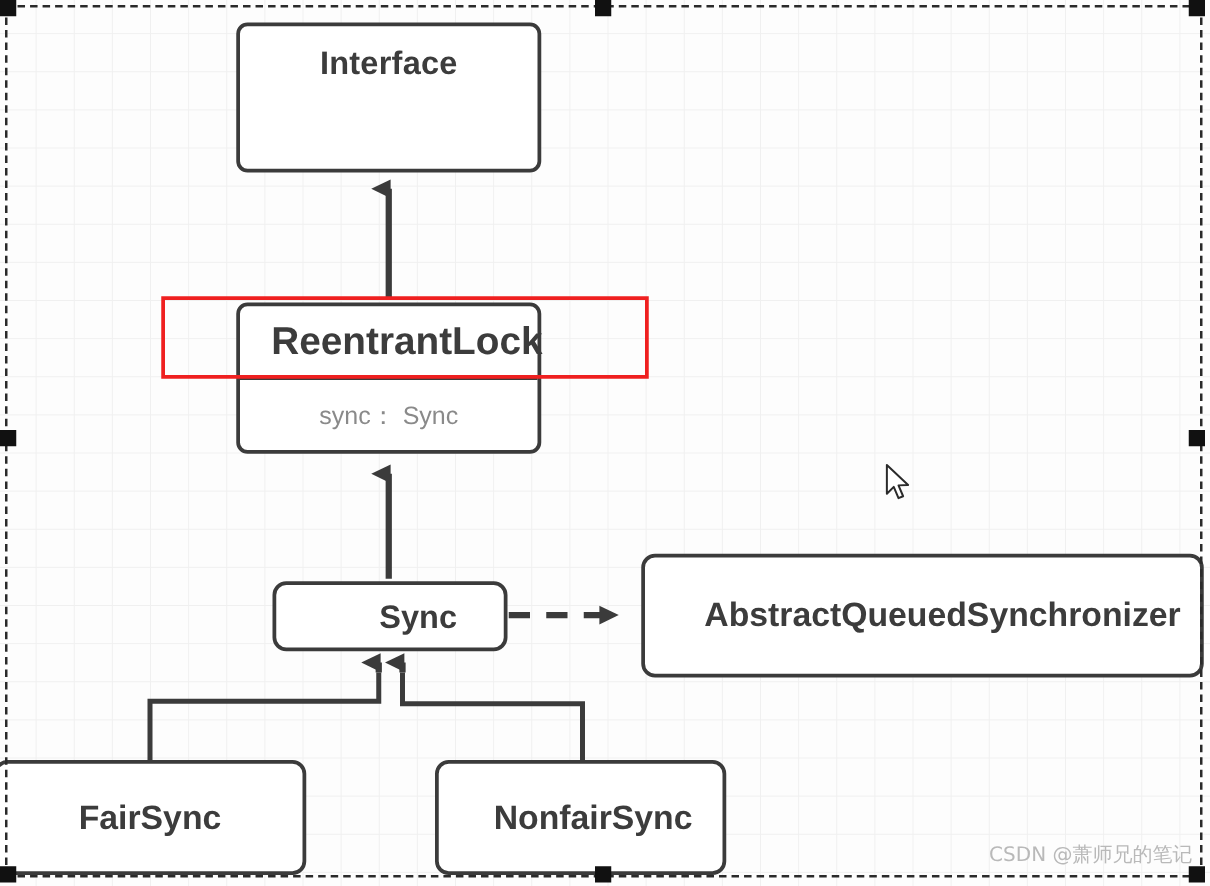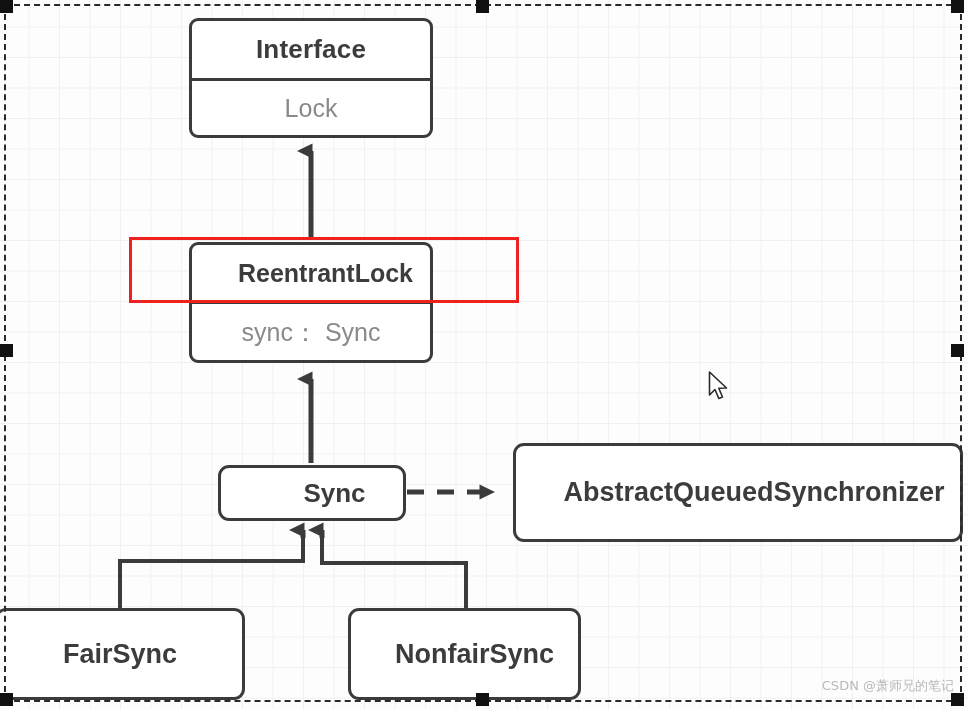--- a/index.html
+++ b/index.html
@@ -64,22 +64,22 @@
   
   #box-interface {
     left: 189px; top: 18px; width: 244px; height: 120px;
   }
   #box-interface .cell-title { height: 59px; font-size: 26px; letter-spacing: 0.2px; }
   #box-interface .cell-attr  { height: 55px; font-size: 25px; }
 
   #box-reentrantlock {
     left: 189px; top: 242px; width: 244px; height: 121px;
   }
-  #box-reentrantlock .cell-title { height: 58px; font-size: 25px; padding-left: 29px; }
-  #box-reentrantlock .cell-attr  { height: 57px; font-size: 25px; }
+  #box-reentrantlock .cell-title { height: 58px; font-size: 31px; padding-left: 29px; }
+  #box-reentrantlock .cell-attr  { height: 57px; font-size: 20px; }
 
   #box-sync {
     left: 218px; top: 465px; width: 188px; height: 56px;
     border-radius: 11px;
     padding-left: 45px;
   }
   #box-sync .cell-title { height: 100%; font-size: 26px; }
 
   #box-aqs {
     left: 513px; top: 443px; width: 450px; height: 99px;
@@ -123,21 +123,21 @@
     position: absolute;
     width: 13px; height: 13px;
     background: #111111;
   }
 
   
   #watermark {
     position: absolute;
     right: 14px;
     bottom: 14px;
-    font-size: 13px;
+    font-size: 16px;
     color: #b9b9b9;
     white-space: nowrap;
     font-family: "DejaVu Sans", sans-serif;
   }
 
   
   #cursor {
     position: absolute;
     left: 708px; top: 371px;
     width: 22px; height: 32px;
@@ -176,21 +176,20 @@
     </g>
 
     <g fill="none" stroke="#3b3b3b" stroke-width="4">
       <path d="M466,608 L466,563 L322,563 L322,538"></path>
       <path d="M322,538 L322,530" marker-end="url(#arrowUp)" stroke-width="5"></path>
     </g>
   </svg>
 
   <div class="uml-box" id="box-interface">
     <div class="uml-cell cell-title">Interface</div>
-    <div class="uml-cell cell-attr cell-divider">Lock</div>
   </div>
 
   <div class="uml-box" id="box-reentrantlock">
     <div class="uml-cell cell-title">ReentrantLock</div>
     <div class="uml-cell cell-attr cell-divider">sync： Sync</div>
   </div>
 
   <div class="uml-box" id="box-sync">
     <div class="uml-cell cell-title">Sync</div>
   </div>

